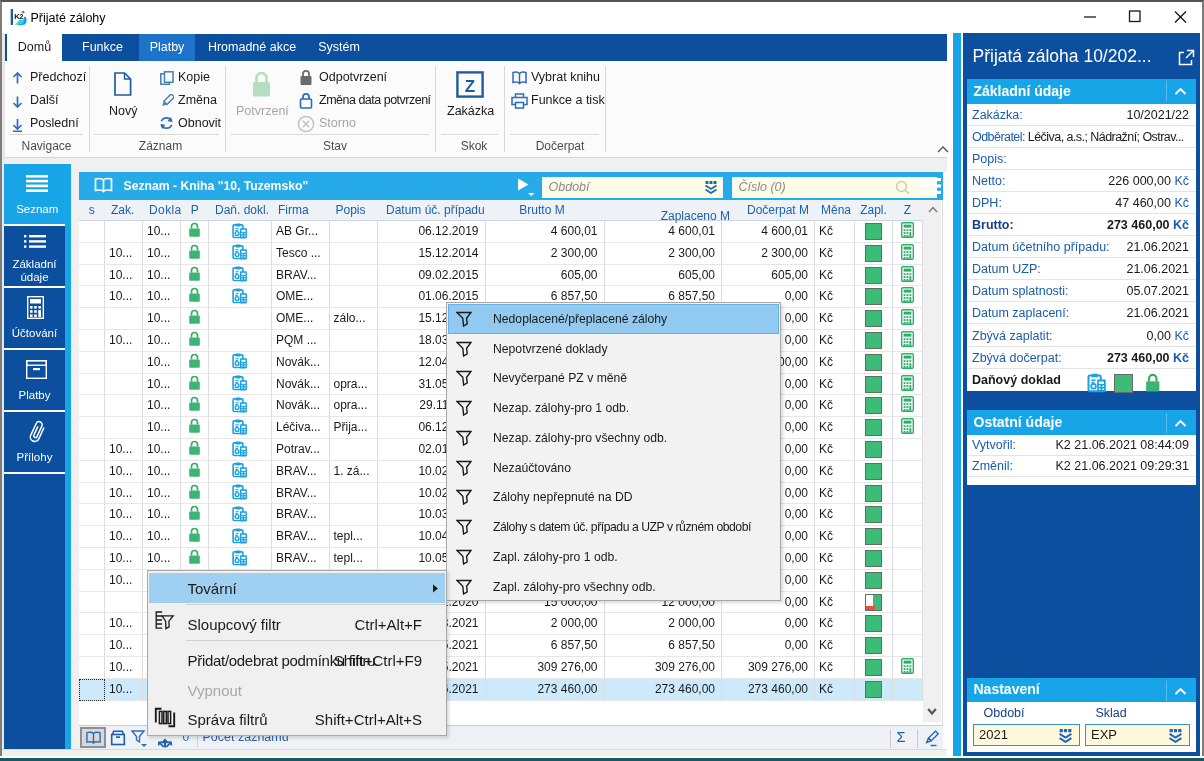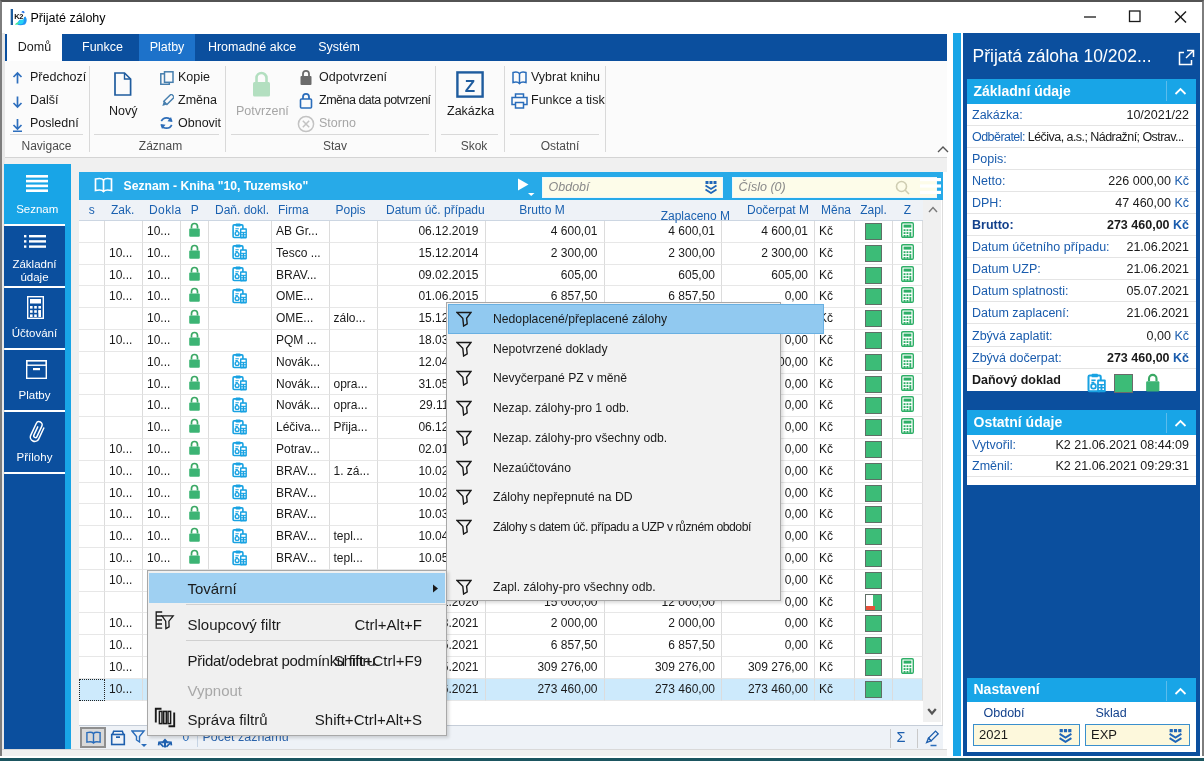--- a/index.html
+++ b/index.html
@@ -48,21 +48,21 @@
 #rp-cyan { position:absolute; left:953px; top:33px; width:7.5px; height:722.5px; background:#18a5e7; }
 #rpanel { position:absolute; left:962.5px; top:33px; width:237.5px; height:722.5px; background:#0b4f9e; }
 #rp-title { position:absolute; left:10px; top:13px; font-size:17.5px; color:#fff; white-space:nowrap; }
 .sect-head { position:absolute; left:4px; width:229.5px; background:#18a5e7; color:#fff; font-size:14px; font-weight:bold; padding-left:7px; }
 .sect-body { position:absolute; left:4px; width:229.5px; background:#fff; }
 .prow { position:absolute; left:0; width:229.5px; height:22.05px; border-bottom:1px solid #e4e4e4; font-size:12.5px; line-height:22px; }
 .plabel { position:absolute; left:5.5px; color:#1a5cad; white-space:nowrap; }
 .pval { position:absolute; right:7px; color:#1a1a1a; white-space:nowrap; }
 
 #menu1 { position:absolute; left:446px; top:302px; width:335px; height:299px; background:#f2f2f2; border:1px solid #a8a8a8; box-shadow:2px 2px 3px rgba(0,0,0,0.15); }
-.m1item { position:absolute; left:1px; width:376px; height:29.8px; font-size:12.2px; color:#1a1a1a; }
+.m1item { position:absolute; left:1px; width:331px; height:29.8px; font-size:12.2px; color:#1a1a1a; }
 .m1text { position:absolute; left:45px; top:50%; transform:translateY(-50%); white-space:nowrap; }
 #menu2 { position:absolute; left:146.5px; top:570px; width:300.5px; height:166px; background:#f0f0f0; border:1px solid #a8a8a8; box-shadow:2px 2px 3px rgba(0,0,0,0.15); }
 .m2item { position:absolute; left:1px; width:296.5px; font-size:15px; color:#1a1a1a; }
 .m2text { position:absolute; left:39px; white-space:nowrap; }
 .m2short { position:absolute; right:23px; white-space:nowrap; }
 
 #botband { position:absolute; left:0px; top:756.2px; width:1204px; height:4.8px; background:#fff; }
 #botband:before { content:""; position:absolute; left:0; right:0; bottom:0; height:2.8px; background:#1b5560; }
 #bottomgrey { position:absolute; left:2px; top:748.8px; width:945px; height:7.4px; background:#f0f0f0; border-top:1px solid #d9d9d9; }
 </style>
@@ -107,21 +107,21 @@
 
   <div class="glabelline" style="left:6px;width:73px"></div>
   <div class="glabelline" style="left:90px;width:125px"></div>
   <div class="glabelline" style="left:227px;width:198px"></div>
   <div class="glabelline" style="left:437px;width:57px"></div>
   <div class="glabelline" style="left:506px;width:89px"></div>
   <div class="glabel" style="left:6px;width:73px">Navigace</div>
   <div class="glabel" style="left:90px;width:133px">Záznam</div>
   <div class="glabel" style="left:227px;width:208px">Stav</div>
   <div class="glabel" style="left:437px;width:66px">Skok</div>
-  <div class="glabel" style="left:506px;width:100px">Ostatní</div>
+  <div class="glabel" style="left:506px;width:100px">Dočerpat</div>
 
   <svg class="abs" style="left:8px;top:9px" width="11" height="62" viewBox="0 0 11 62">
     <g stroke="#2e6fbe" stroke-width="1.7" fill="none">
       <path d="M5.5 13.5 V3.5 M1.5 7 L5.5 3 L9.5 7"></path>
       <path d="M5.5 26.5 V36.5 M1.5 33 L5.5 37 L9.5 33"></path>
       <path d="M5.5 49 V58 M1.5 55 L5.5 59 L9.5 55 M1 61.4 H10"></path>
     </g>
   </svg>
   <div class="rtext" style="left:26px;top:9px">Předchozí</div>
   <div class="rtext" style="left:26px;top:32.4px">Další</div>
@@ -1399,20 +1399,26 @@
         <path d="M1 1.5 H15 L10.6 7.2 L11.2 12.8 L7.6 15 L6.8 7.2 Z" fill="none" stroke="#1a1a1a" stroke-width="1.4"></path>
       </svg>
       <span class="m1text">Zálohy nepřepnuté na DD</span>
     </div>
 <div class="m1item" style="top:209.2px;">
       <svg width="16" height="16" viewBox="0 0 16 16" style="position:absolute;left:7.5px;top:50%;transform:translateY(-50%)">
         <path d="M1 1.5 H15 L10.6 7.2 L11.2 12.8 L7.6 15 L6.8 7.2 Z" fill="none" stroke="#1a1a1a" stroke-width="1.4"></path>
       </svg>
       <span class="m1text" style="letter-spacing:-0.45px">Zálohy s datem úč. případu a UZP v různém období</span>
     </div>
+<div class="m1item" style="top:239.0px;">
+      <svg width="16" height="16" viewBox="0 0 16 16" style="position:absolute;left:7.5px;top:50%;transform:translateY(-50%)">
+        <path d="M1 1.5 H15 L10.6 7.2 L11.2 12.8 L7.6 15 L6.8 7.2 Z" fill="none" stroke="#1a1a1a" stroke-width="1.4"></path>
+      </svg>
+      <span class="m1text">Zapl. zálohy-pro 1 odb.</span>
+    </div>
 <div class="m1item" style="top:268.8px;">
       <svg width="16" height="16" viewBox="0 0 16 16" style="position:absolute;left:7.5px;top:50%;transform:translateY(-50%)">
         <path d="M1 1.5 H15 L10.6 7.2 L11.2 12.8 L7.6 15 L6.8 7.2 Z" fill="none" stroke="#1a1a1a" stroke-width="1.4"></path>
       </svg>
       <span class="m1text">Zapl. zálohy-pro všechny odb.</span>
     </div>
 </div>
 <div id="menu2">
   <div class="m2item" style="top:1.5px;height:30px;background:#9fd0f2;">
     <span class="m2text" style="top:7px;">Tovární</span>

